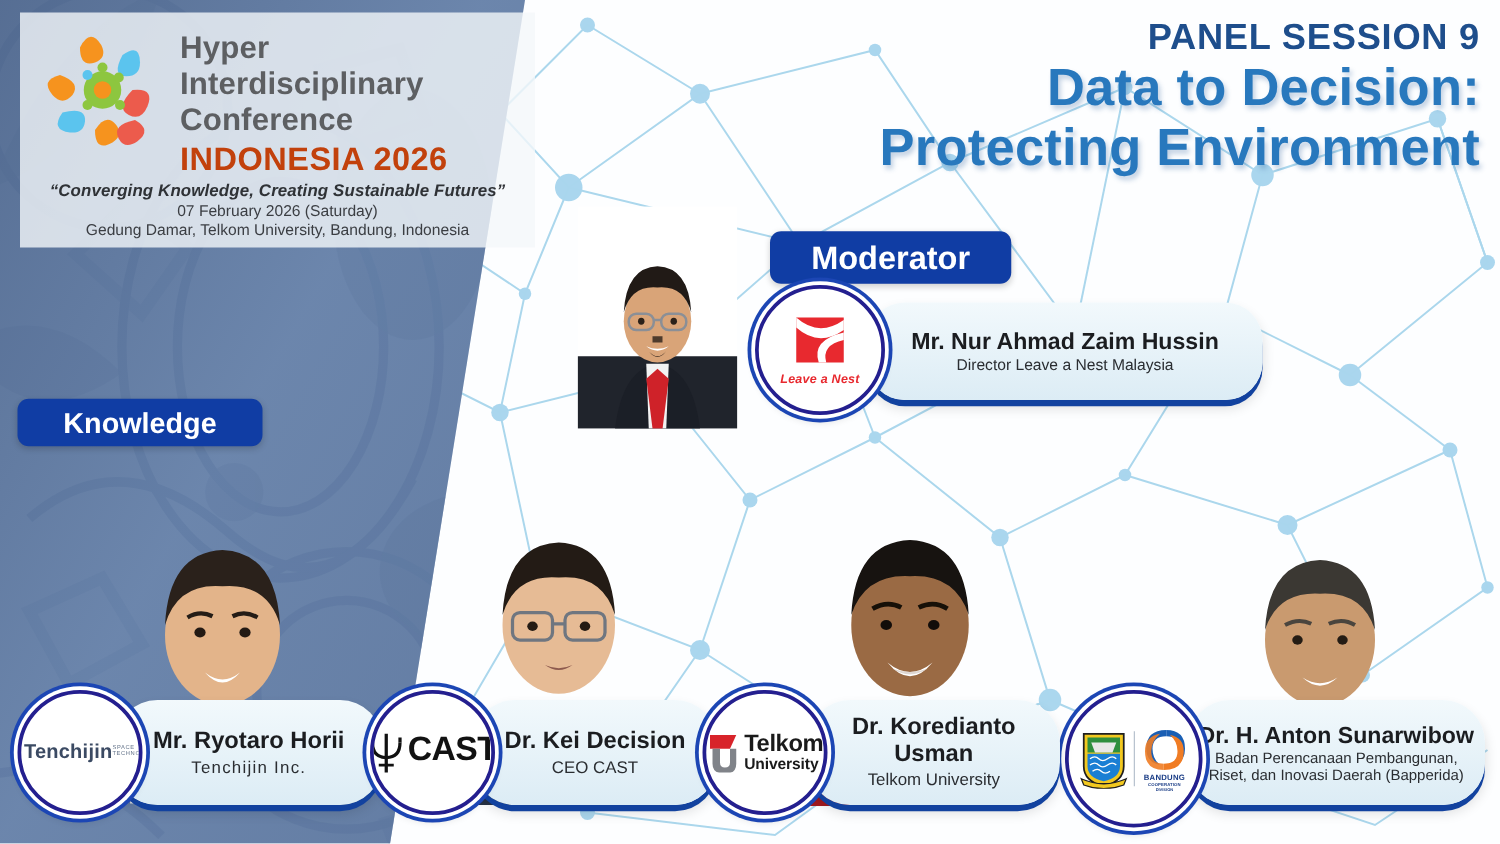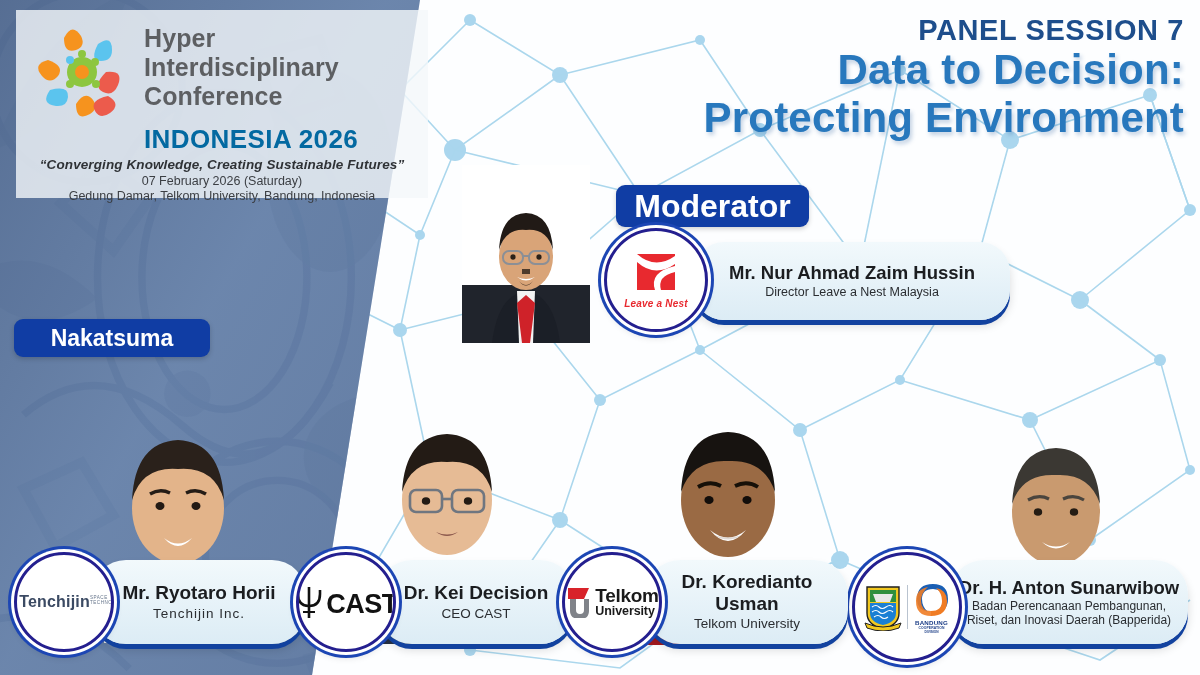--- a/index.html
+++ b/index.html
@@ -33,21 +33,21 @@
     background:rgba(244,248,250,.80);
     padding:8px 10px 6px 10px;
   }
   .conf-row { display:flex; align-items:flex-start; gap:6px; }
   .conf-logo { width:112px; height:108px; flex:0 0 112px; margin-top:2px; }
   .conf-titles { flex:1; padding-top:6px; }
   .conf-titles .t {
     font-size:25px; line-height:1.16; font-weight:700; color:#5d5f62; letter-spacing:.1px;
   }
   .conf-titles .ind {
-    font-size:26px; font-weight:800; color:#0369a1; letter-spacing:.4px; margin-top:13px;
+    font-size:26px; font-weight:800; color:#c2410c; letter-spacing:.4px; margin-top:1px;
   }
   .conf-tag {
     text-align:center; font-size:13.5px; font-weight:700; font-style:italic;
     color:#2f3236; margin-top:2px; letter-spacing:.1px;
   }
   .conf-date { text-align:center; font-size:12.5px; color:#3b3e43; margin-top:2px; }
   .conf-venue { text-align:center; font-size:12.5px; color:#3b3e43; margin-top:1px; }
 
   
   .titlewrap { position:absolute; right:16px; top:14px; z-index:6; text-align:right; width:700px; }
@@ -59,21 +59,21 @@
     text-shadow: 2px 3px 4px rgba(40,90,150,.28);
   }
 
   
   .badge {
     position:absolute; z-index:7;
     background:#103da4; color:#fff; font-weight:800;
     border-radius:9px; display:flex; align-items:center; justify-content:center;
     box-shadow:0 2px 5px rgba(0,0,0,.18);
   }
-  .badge-moderator { left:616px; top:185px; width:193px; height:42px; font-size:32px;text-align:right; }
+  .badge-moderator { left:616px; top:185px; width:193px; height:42px; font-size:26px;text-align:right; }
   .badge-panelists { left:14px; top:319px; width:196px; height:38px; font-size:23px; }
 
   
   .portrait { position:absolute; z-index:3; overflow:hidden; }
   .p-mod  { left:462px; top:165px;  width:128px; height:178px; z-index:4; }
   .p-1    { left:72px;  top:388px;  width:212px; height:255px; z-index:4; }
   .p-2    { left:352px; top:382px;  width:190px; height:262px; z-index:4; }
   .p-3    { left:630px; top:380px;  width:196px; height:265px; z-index:4; }
   .p-4    { left:962px; top:400px;  width:188px; height:246px; z-index:4; }
 
@@ -115,21 +115,21 @@
   .lan { display:flex; flex-direction:column; align-items:center; gap:2px; }
   .lan-mark { width:46px; height:44px; }
   .lan-txt { font-size:10px; font-weight:800; font-style:italic; color:#e8292f; letter-spacing:.2px; }
 
   .tch { display:flex; align-items:center; gap:4px; }
   .tch-mark { width:26px; height:26px; }
   .tch-tx { display:flex; flex-direction:row; line-height:1; }
   .tch-tx .a { font-size:16px; color:#3b4a63; font-weight:600; letter-spacing:.2px; }
   .tch-tx .b { font-size:4.6px; color:#67768c; letter-spacing:.5px; margin-top:2px; }
 
-  .cast { display:flex; align-items:flex-end; gap:2px; }
+  .cast { display:flex; align-items:flex-start; gap:2px; }
   .cast-sym { width:30px; height:36px; }
   .cast-tx { font-size:27px; font-weight:700; color:#121212; letter-spacing:-.5px; }
 
   .tel { display:flex; align-items:center; gap:3px; }
   .tel-mark { width:27px; height:32px; }
   .tel-tx { display:flex; flex-direction:column; line-height:1.02; }
   .tel-tx .a { font-size:19px; font-weight:800; color:#1a1a1a; letter-spacing:-.3px; }
   .tel-tx .b { font-size:12.5px; font-weight:700; color:#1a1a1a; letter-spacing:-.1px; }
 
   .bdg { display:flex; align-items:center; gap:4px; }
@@ -347,27 +347,27 @@
         <div class="t">Conference</div>
         <div class="ind">INDONESIA 2026</div>
       </div>
     </div>
     <div class="conf-tag">“Converging Knowledge, Creating Sustainable Futures”</div>
     <div class="conf-date">07 February 2026 (Saturday)</div>
     <div class="conf-venue">Gedung Damar, Telkom University, Bandung, Indonesia</div>
   </div>
 
   <div class="titlewrap">
-    <div class="panel-session">PANEL SESSION 7</div>
+    <div class="panel-session">PANEL SESSION 9</div>
     <div class="bigtitle">Data to Decision:</div>
     <div class="bigtitle l2">Protecting Environment</div>
   </div>
 
   <div class="badge badge-moderator">Moderator</div>
-  <div class="badge badge-panelists">Nakatsuma</div>
+  <div class="badge badge-panelists">Knowledge</div>
 
   <div class="person person-mod" style="left:604px; top:228px; width:420px; height:108px;">
     <div class="plate">
       <div class="nm">Mr. Nur Ahmad Zaim Hussin</div>
       <div class="af">Director Leave a Nest Malaysia</div>
     </div>
     <div class="logocircle">
       <div class="lg">
         <div class="lan">
           <svg class="lan-mark" viewBox="0 0 46 44">

